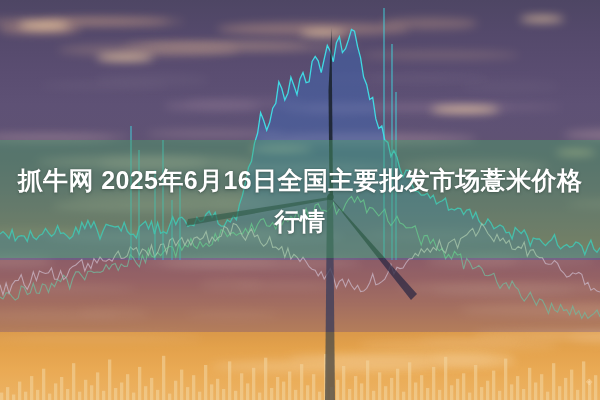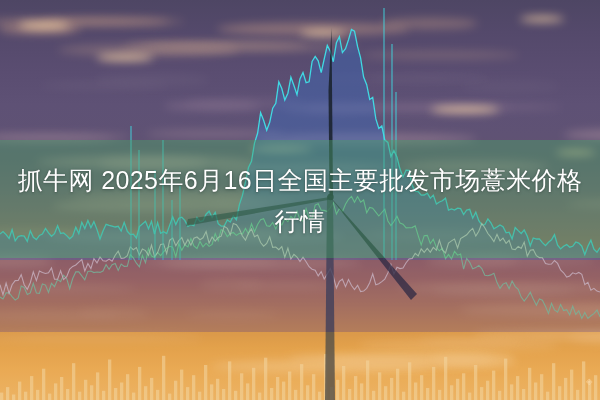--- a/index.html
+++ b/index.html
@@ -63,21 +63,21 @@
 
   
   .turbine{position:absolute;left:0;top:0;width:600px;height:400px;}
 
   
   .title{
     position:absolute;left:0;top:160px;width:600px;
     text-align:center;
     color:#ffffff;
     font-size:25px;
-    font-weight:normal;
+    font-weight:bold;
     line-height:41px;
     letter-spacing:.4px;
     text-shadow:0 1px 3px rgba(40,60,50,.45),0 0 1px rgba(0,0,0,.35);
     white-space:pre-wrap;
     padding:0 6px;
     box-sizing:border-box;
   }
 
   .wm{
     position:absolute;right:7px;bottom:14px;

